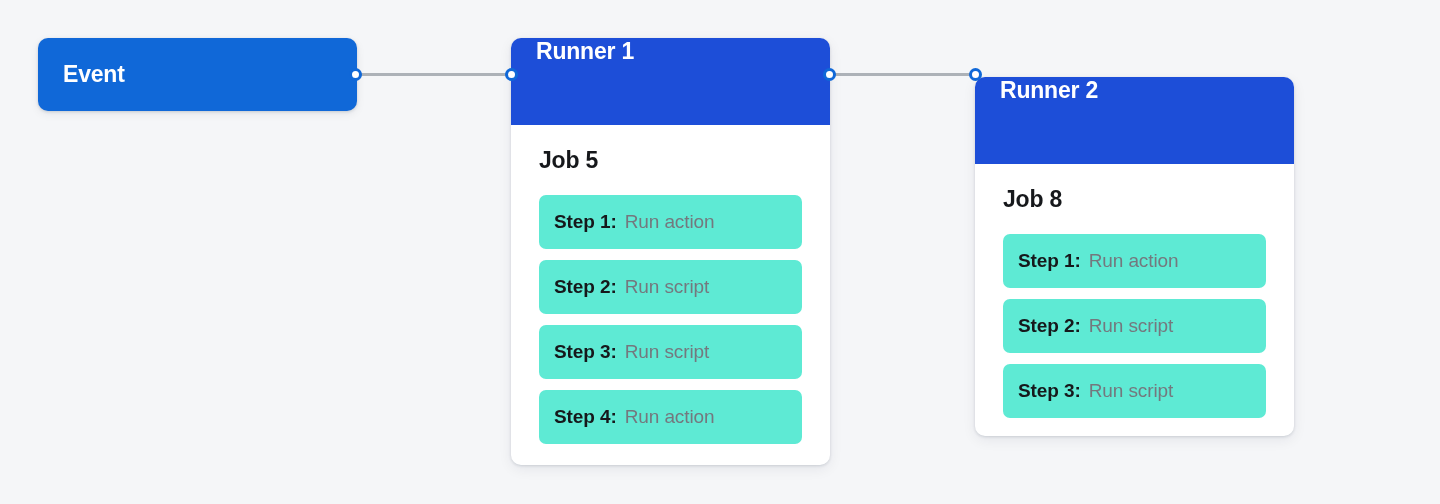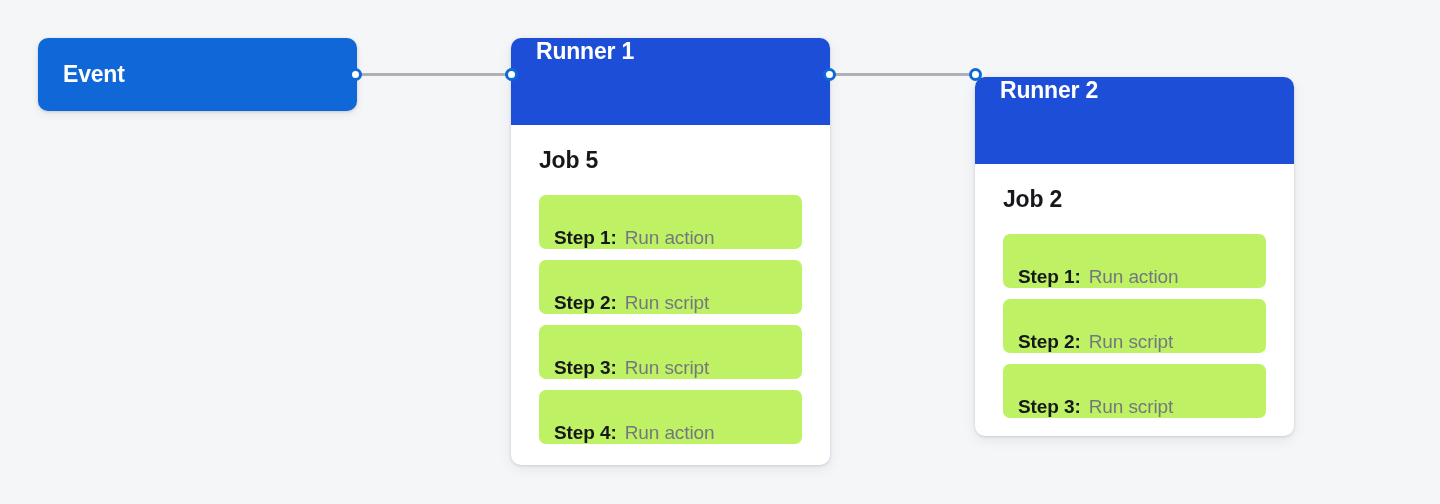--- a/index.html
+++ b/index.html
@@ -109,25 +109,25 @@
     margin: 0 0 21px 0;
   }
 
   .steps-list {
     display: flex;
     flex-direction: column;
     gap: 11px;
   }
 
   .step-row {
-    background: #bef264;
+    background: #5eead4;
     border-radius: 7px;
     height: 54px;
     display: flex;
-    align-items: flex-end;
+    align-items: center;
     padding: 0 15px;
     box-sizing: border-box;
   }
   .step-label {
     font-size: 19px;
     font-weight: bold;
     color: #16181b;
     letter-spacing: -0.1px;
   }
   .step-value {
@@ -175,21 +175,21 @@
         </div>
       </div>
     </div>
   </div>
 
   <div class="runner-card" id="runner-2-card">
     <div class="runner-header">
       <span class="node-title">Runner 2</span>
     </div>
     <div class="runner-body">
-      <div class="job-title">Job 2</div>
+      <div class="job-title">Job 8</div>
       <div class="steps-list">
         <div class="step-row">
           <span class="step-label">Step 1:</span>
           <span class="step-value">Run action</span>
         </div>
         <div class="step-row">
           <span class="step-label">Step 2:</span>
           <span class="step-value">Run script</span>
         </div>
         <div class="step-row">

